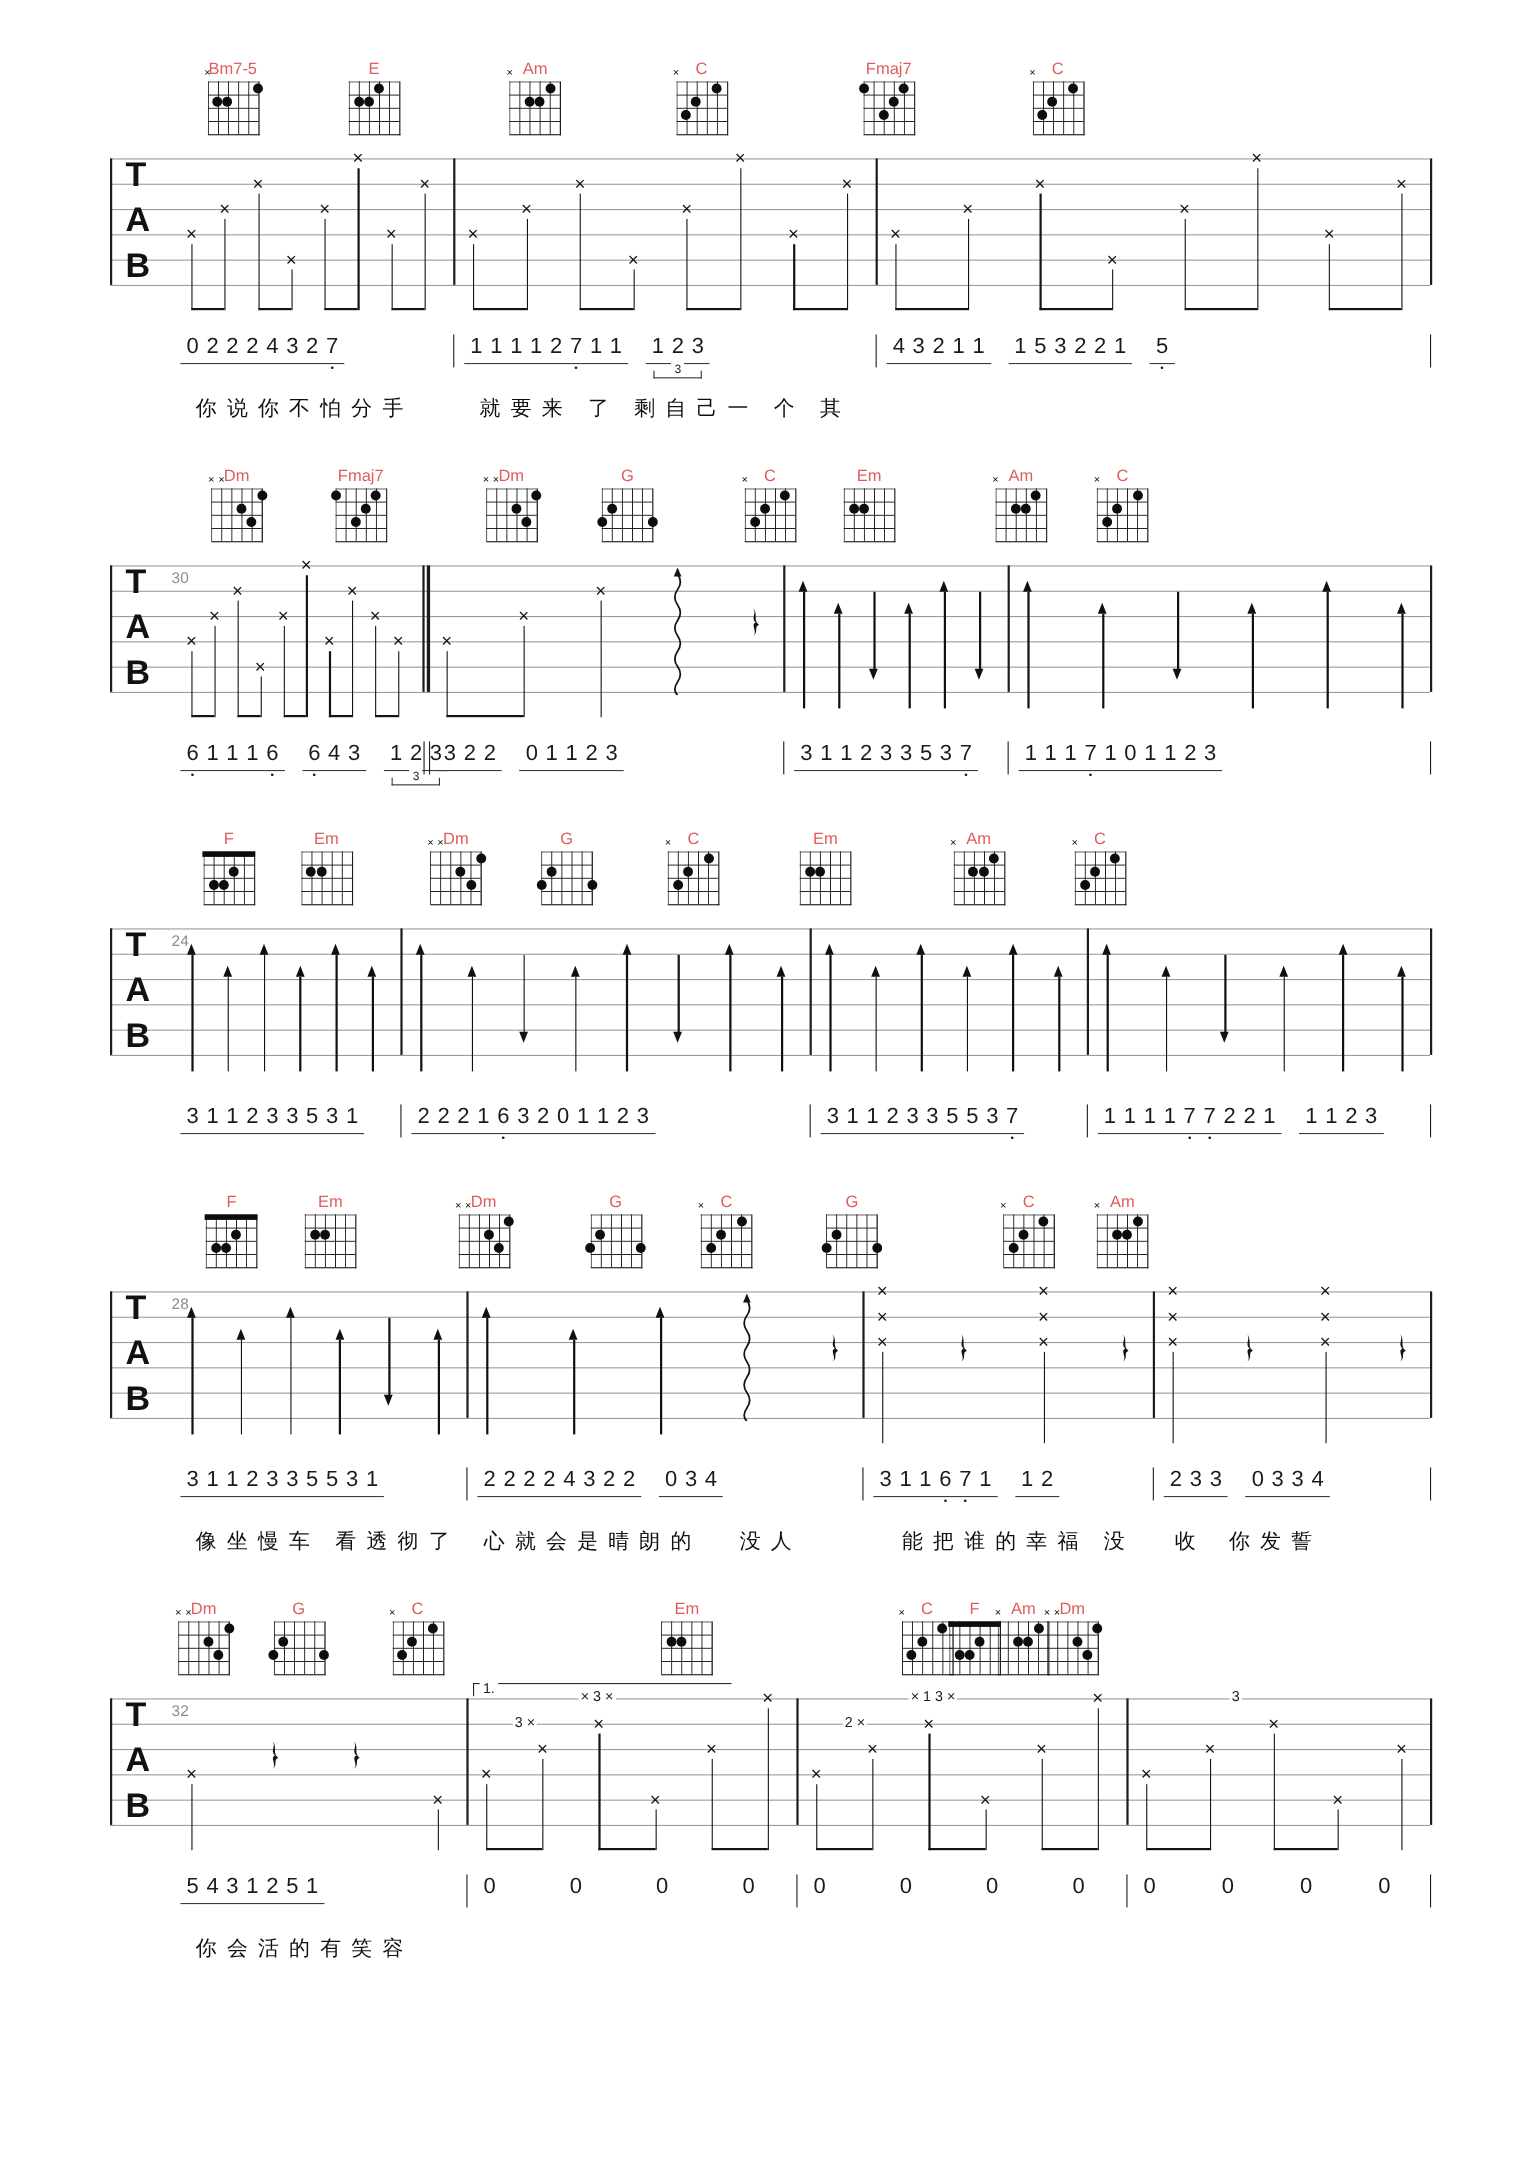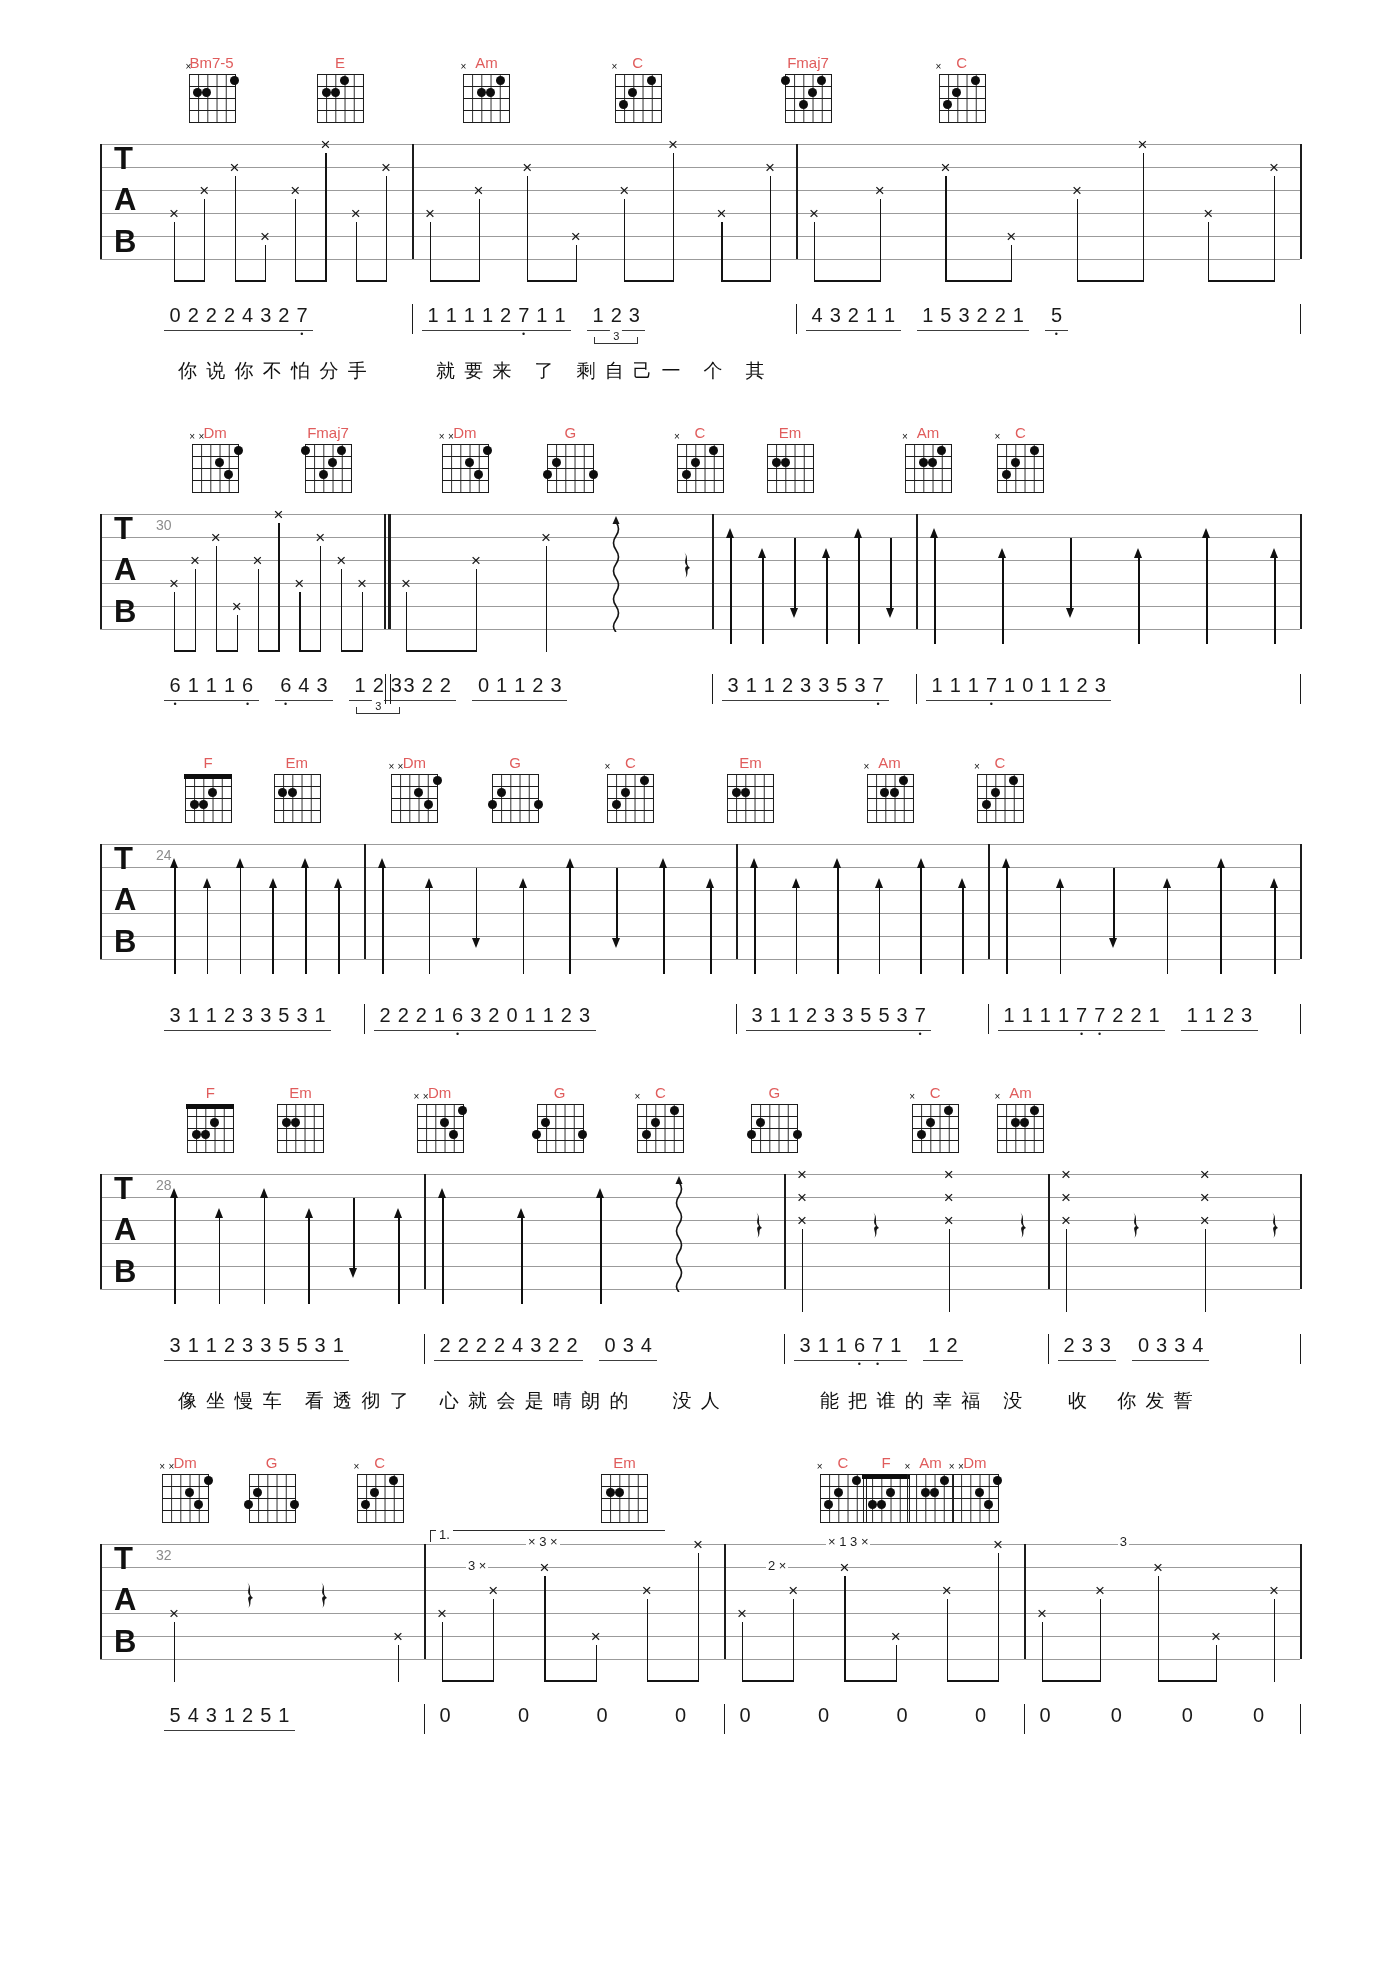--- a/index.html
+++ b/index.html
@@ -1089,15 +1089,21 @@
           <div class="num-measure" style="width: 23%; padding-left: 10px;">
             <div class="group plain wide">
               <span class="tok">0</span>
               <span class="tok">0</span>
               <span class="tok">0</span>
               <span class="tok">0</span>
             </div>
             <div class="nbar" style="right: -1px;"></div>
           </div>
         </div>
+        <div class="lyrics-row">
+          <div class="lyr-measure" style="width: 27%; padding-left: 78px;"><span class="lyr">你 会 活 的 有 笑 容</span></div>
+          <div class="lyr-measure" style="width: 25%; padding-left: 12px;"><span class="lyr"></span></div>
+          <div class="lyr-measure" style="width: 25%; padding-left: 12px;"><span class="lyr"></span></div>
+          <div class="lyr-measure" style="width: 23%; padding-left: 12px;"><span class="lyr"></span></div>
+        </div>
       </div>
     </div>
 </div>
 
 </body></html>

